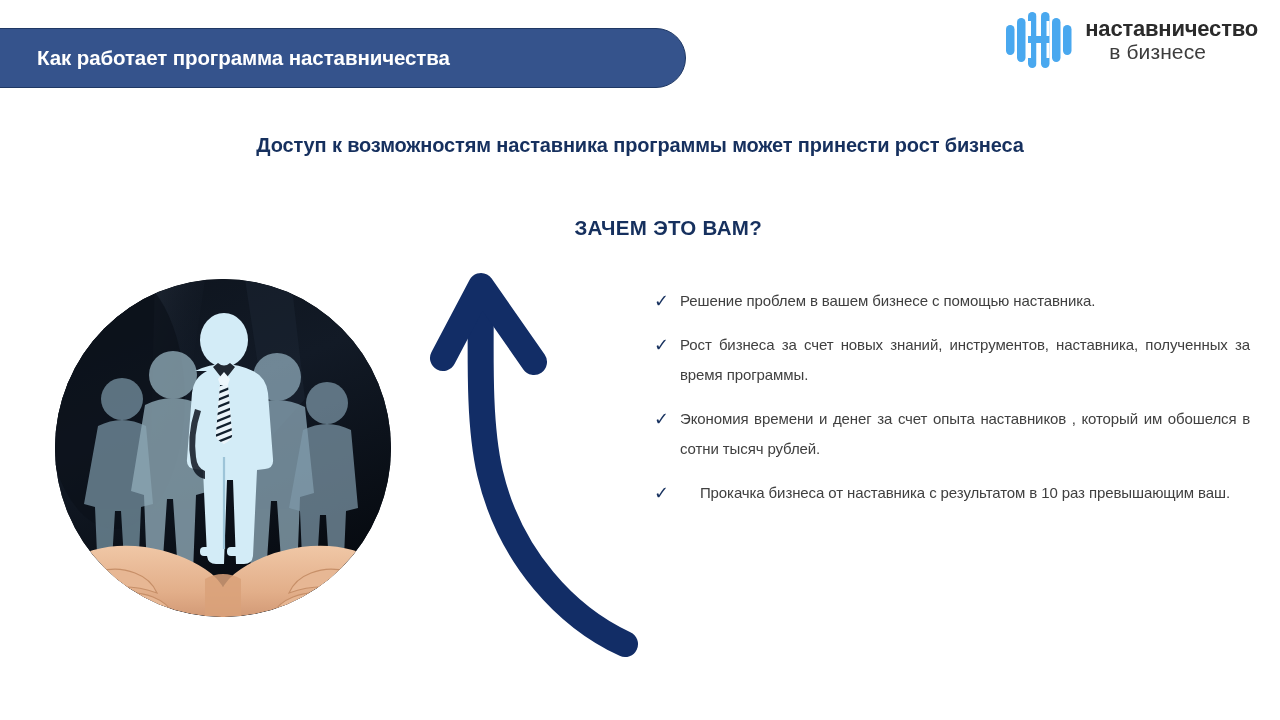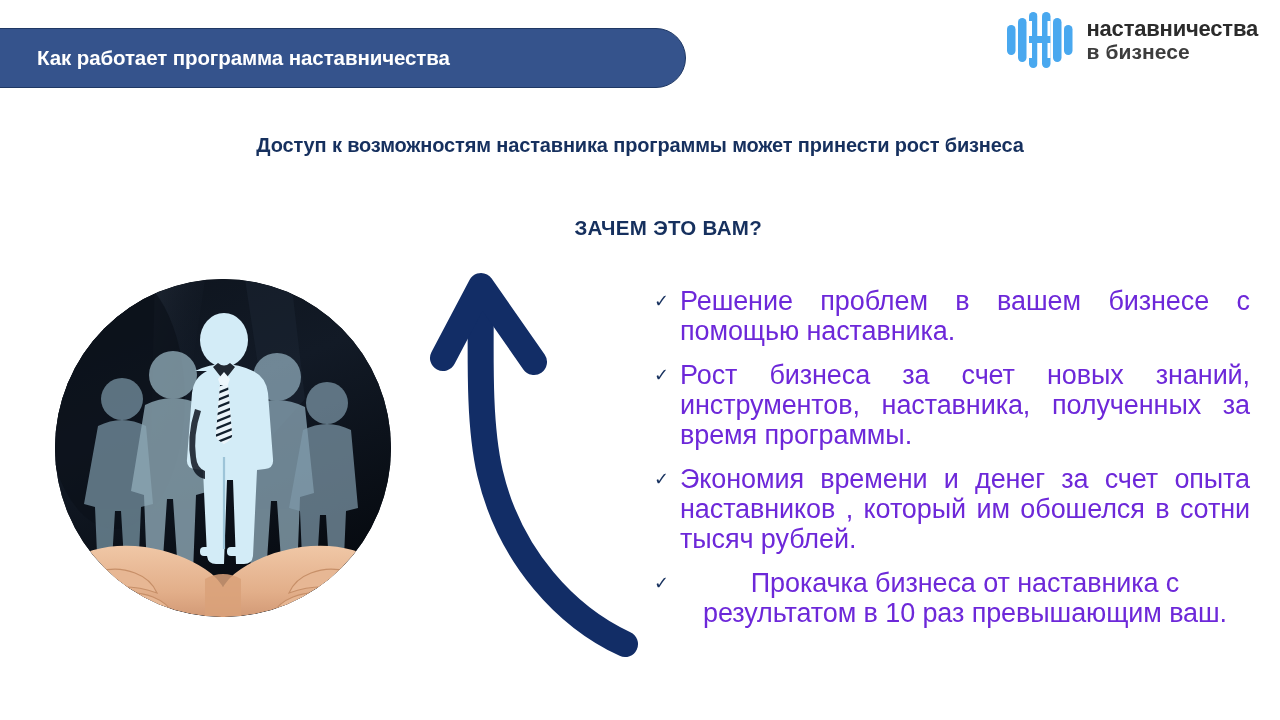--- a/index.html
+++ b/index.html
@@ -64,23 +64,24 @@
     line-height: 1.04;
   }
   .logo-line1 {
     font-size: 22px;
     font-weight: bold;
     color: #2b2b2b;
     letter-spacing: -0.2px;
   }
   .logo-line2 {
     font-size: 21px;
-    font-weight: bold;
+    font-weight: normal;
     color: #3d3d3d;
     letter-spacing: 0.1px;
+    margin-left: 24px;
   }
 
   
   .subtitle {
     position: absolute;
     left: 0;
     top: 134px;
     width: 1280px;
     text-align: center;
     color: #16305e;
@@ -143,22 +144,22 @@
     width: 30px;
     color: #16305e;
     font-size: 18px;
     line-height: 30px;
     text-align: left;
     padding-left: 4px;
     box-sizing: border-box;
   }
   .bullet-text {
     flex: 1 1 auto;
-    color: #6d28d9;
-    font-size: 27px;
+    color: #404040;
+    font-size: 15px;
     line-height: 30px;
     text-align: justify;
     letter-spacing: -0.1px;
   }
   .bullet-text.last-left { text-align: center; }
 </style>
 </head>
 <body>
 
 <div class="slide">
@@ -186,21 +187,21 @@
         </g>
         <g fill="#ffffff">
           <rect x="23" y="12" width="3" height="15"></rect>
           <rect x="41.5" y="12" width="3" height="15"></rect>
           <rect x="23" y="34" width="3" height="15"></rect>
           <rect x="41.5" y="34" width="3" height="15"></rect>
         </g>
       </svg>
     </span>
     <span class="logo-text">
-      <span class="logo-line1">наставничества</span>
+      <span class="logo-line1">наставничество</span>
       <span class="logo-line2">в бизнесе</span>
     </span>
   </div>
 
   <div class="subtitle">Доступ к возможностям наставника программы может принести рост бизнеса</div>
 
   <div class="section-heading">ЗАЧЕМ ЭТО ВАМ?</div>
 
   <div class="photo-circle">
     <svg class="photo-svg" viewBox="0 0 336 338" xmlns="http://www.w3.org/2000/svg" aria-hidden="true">

